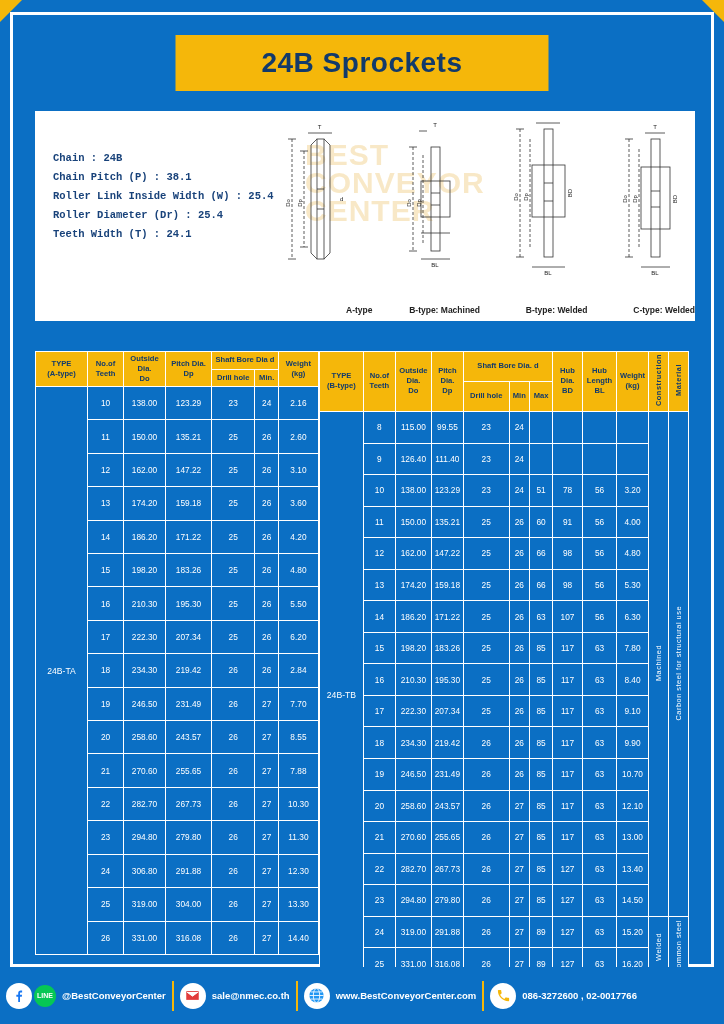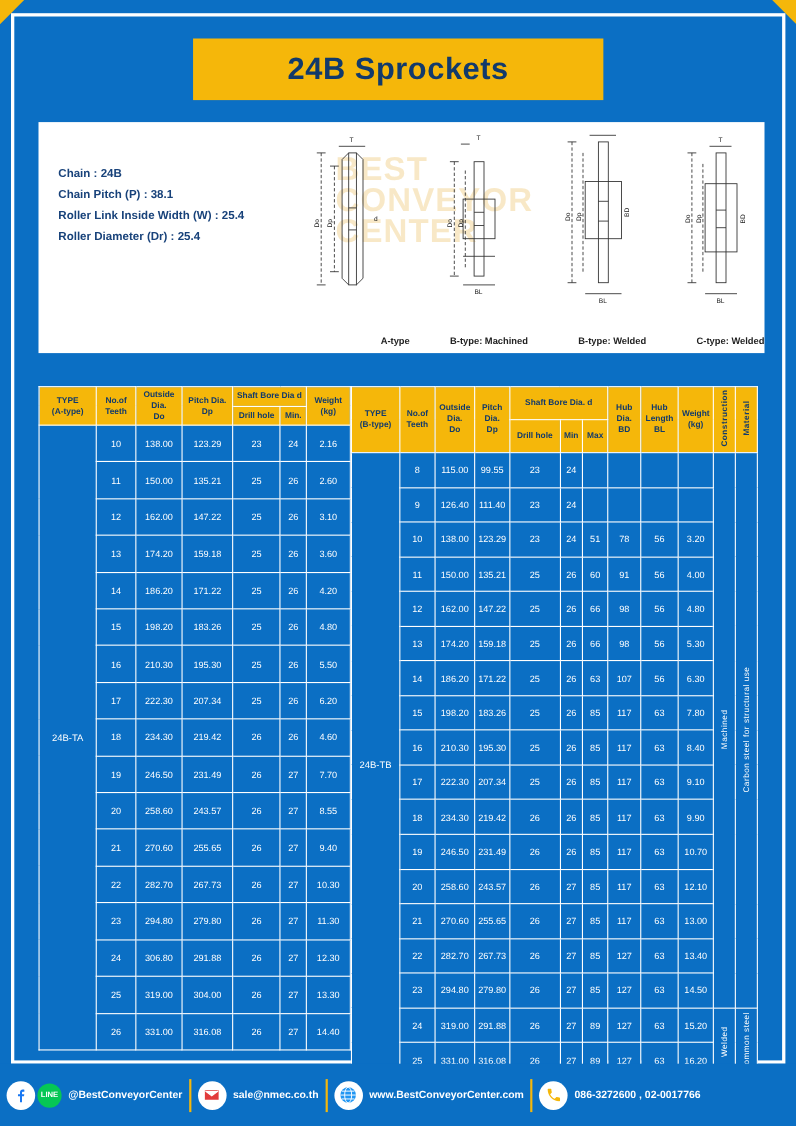--- a/index.html
+++ b/index.html
@@ -43,20 +43,21 @@
     position:absolute; left:22px; top:96px; width:660px; height:210px;
     background:#ffffff;
     display:flex;
   }
   .spec-left {
     width:230px; padding:38px 0 0 18px;
   }
   .spec-left div {
     color:#18427a; font-size:10.5px; font-weight:bold; line-height:19px;
     white-space:nowrap;
+    font-family:Liberation Mono, monospace;
   }
   .spec-right { flex:1; position:relative; }
 
   .drawings { position:absolute; left:0; top:8px; width:100%; height:165px; }
   .dwg-caption {
     position:absolute; bottom:6px; width:100%;
     display:flex; font-size:8.5px; color:#222; font-weight:bold;
   }
   .dwg-caption div { flex:1; text-align:right; }
 
@@ -136,20 +137,21 @@
   <div class="title-bar">
     <span>24B Sprockets</span>
   </div>
 
   <div class="spec-panel">
     <div class="spec-left">
       <div>Chain : 24B</div>
       <div>Chain Pitch (P) : 38.1</div>
       <div>Roller Link Inside Width (W) : 25.4</div>
       <div>Roller Diameter (Dr) : 25.4</div>
+      <div>Teeth Width (T) : 24.1</div>
     </div>
     <div class="spec-right">
       <div class="wm">BEST<br>CONVEYOR<br>CENTER</div>
       <svg class="drawings" viewBox="0 0 430 165">
         <g stroke="#333" fill="none" stroke-width="0.8">
 
           <g transform="translate(55,12)">
             <line x1="-28" y1="8" x2="-28" y2="128" stroke-dasharray="3,2"></line>
             <line x1="-32" y1="8" x2="-24" y2="8"></line>
             <line x1="-32" y1="128" x2="-24" y2="128"></line>
@@ -330,21 +332,21 @@
           <td>25</td>
           <td>26</td>
           <td>6.20</td>
         </tr>
         <tr>
           <td>18</td>
           <td>234.30</td>
           <td>219.42</td>
           <td>26</td>
           <td>26</td>
-          <td>4.60</td>
+          <td>2.84</td>
         </tr>
         <tr>
           <td>19</td>
           <td>246.50</td>
           <td>231.49</td>
           <td>26</td>
           <td>27</td>
           <td>7.70</td>
         </tr>
         <tr>
@@ -354,21 +356,21 @@
           <td>26</td>
           <td>27</td>
           <td>8.55</td>
         </tr>
         <tr>
           <td>21</td>
           <td>270.60</td>
           <td>255.65</td>
           <td>26</td>
           <td>27</td>
-          <td>9.40</td>
+          <td>7.88</td>
         </tr>
         <tr>
           <td>22</td>
           <td>282.70</td>
           <td>267.73</td>
           <td>26</td>
           <td>27</td>
           <td>10.30</td>
         </tr>
         <tr>

